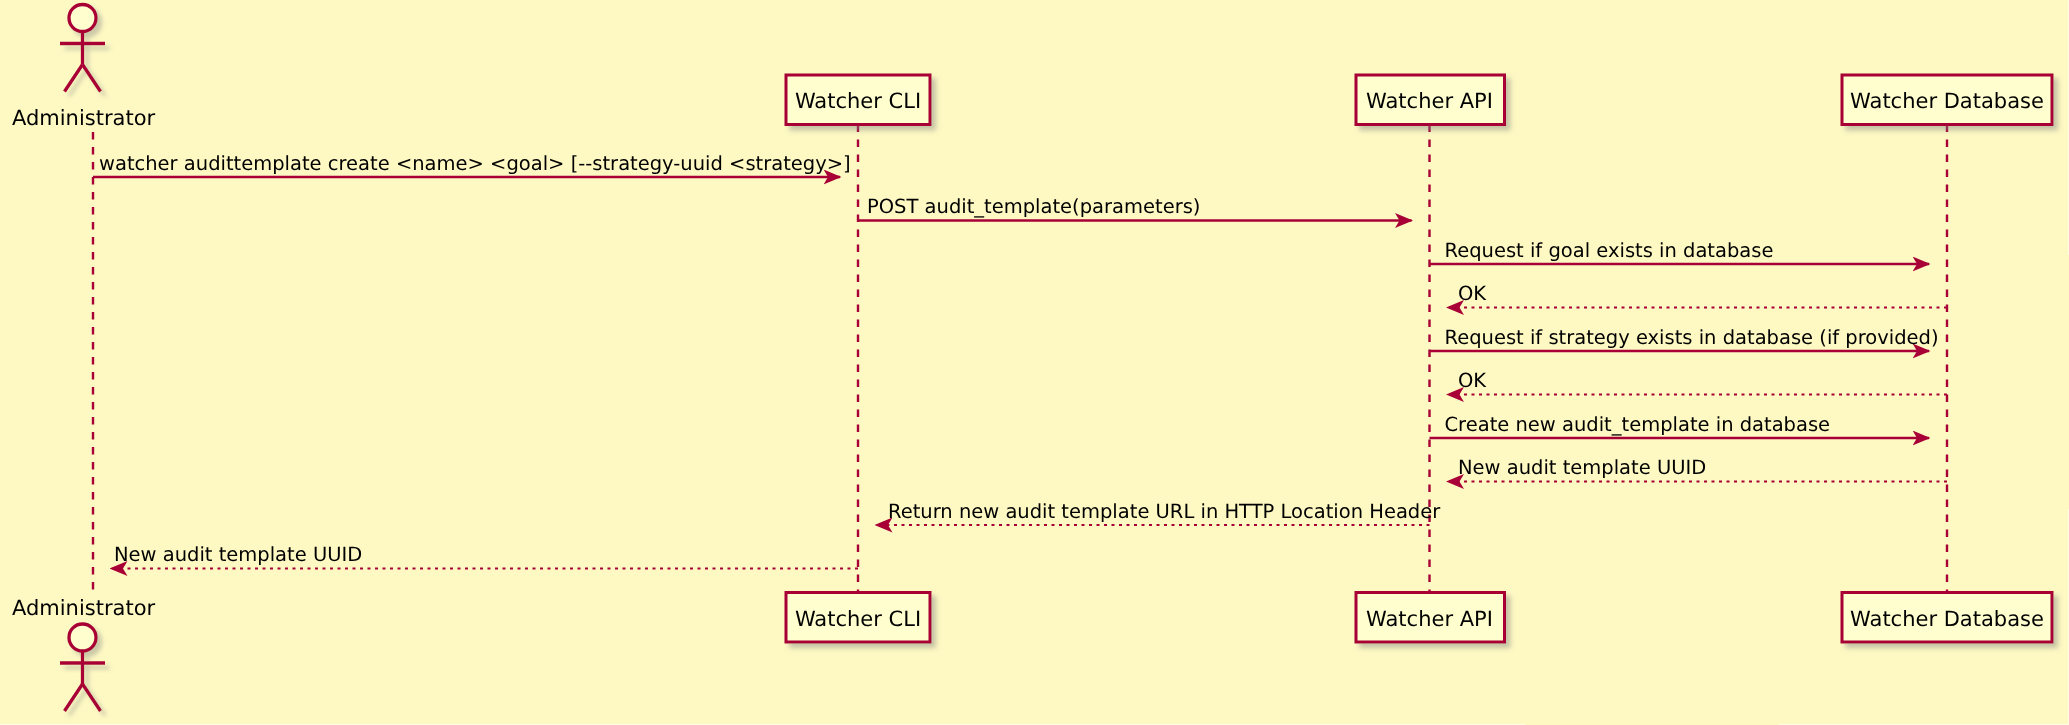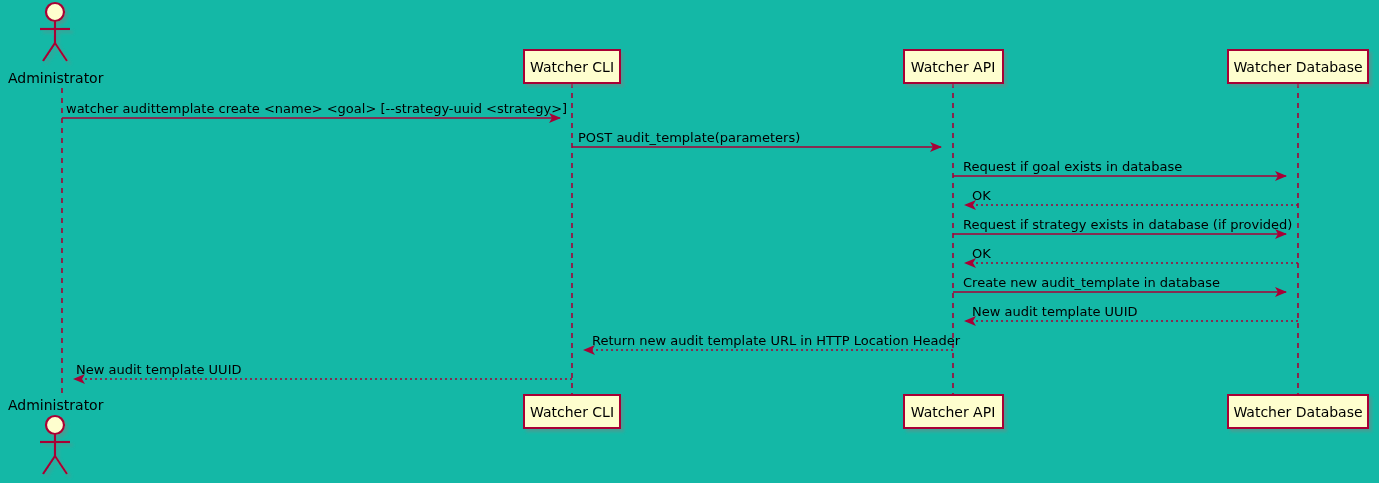--- a/index.html
+++ b/index.html
@@ -8,21 +8,21 @@
     background: #ffffff;
   }
   body {
     font-family: "DejaVu Sans", sans-serif;
   }
   #diagram-root {
     position: relative;
     width: 1379px;
     height: 483px;
     overflow: hidden;
-    background: #14b8a6;
+    background: #fef9c3;
   }
   #diagram-svg {
     position: absolute;
     left: 0;
     top: 0;
   }
   .msg-label {
     font-family: "DejaVu Sans", sans-serif;
     font-size: 13px;
     fill: #000000;

